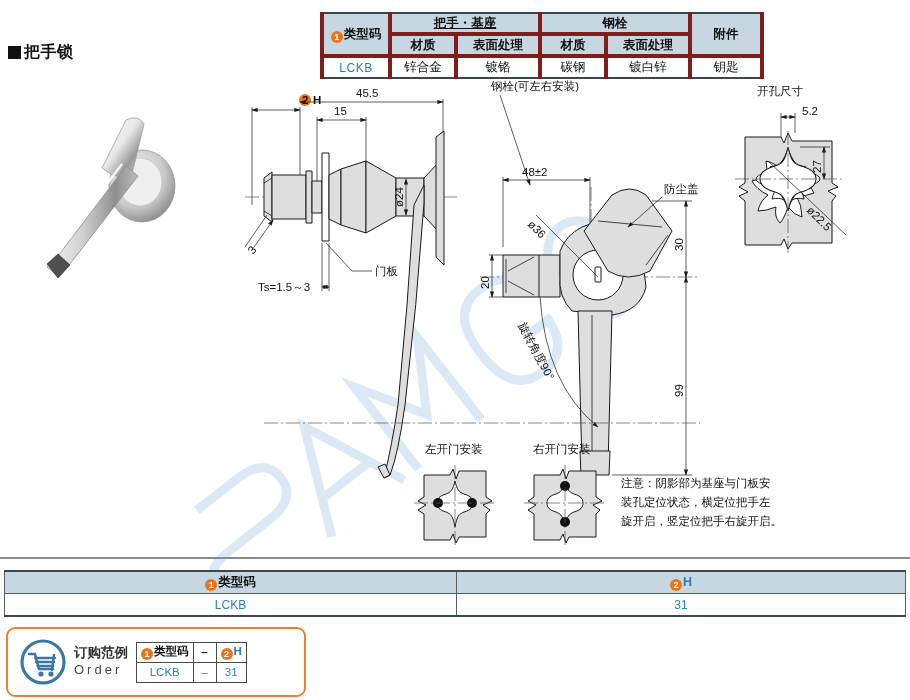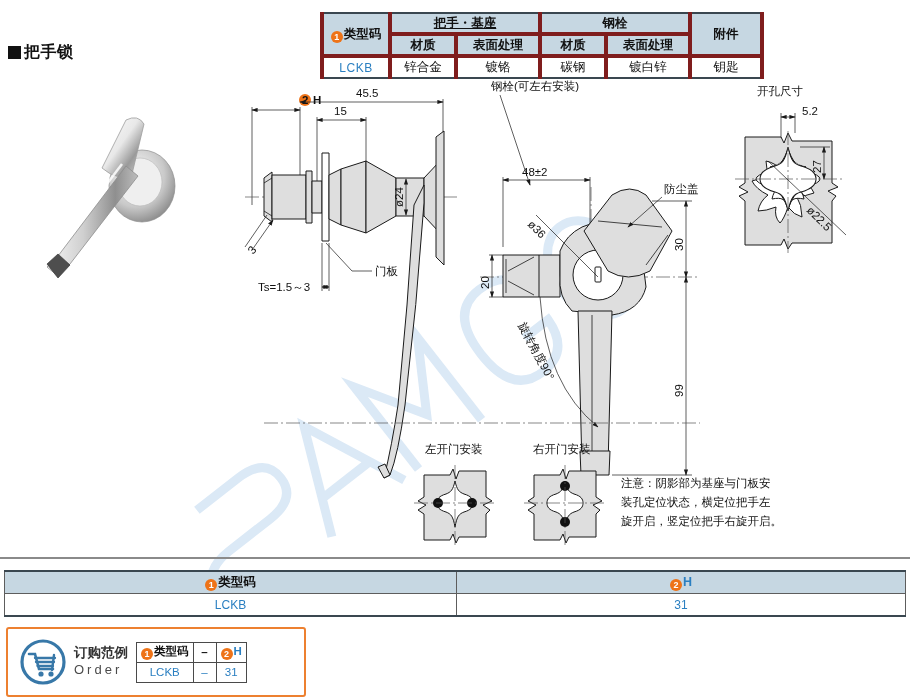--- a/index.html
+++ b/index.html
@@ -83,21 +83,21 @@
   .var-table td{
     border:1px solid #5d5d5d;
     text-align:center;font-size:12.5px;height:21px;padding:0;color:#111;
   }
   .var-table .hd{background:#c6d7e2;font-weight:bold;border-top:2px solid #3a4750;}
   .var-table .vv{color:#2a7fc1;font-size:12px;border-bottom:2px solid #3a4750;}
 
   
   .order-box{
     position:absolute;left:6px;top:627px;width:296px;height:66px;
-    border:2px solid #ed8030;border-radius:3px;
+    border:2px solid #ed8030;border-radius:9px;
     background:#fff;z-index:5;
     display:flex;align-items:center;
   }
   .cart-wrap{width:58px;display:flex;justify-content:center;align-items:center;margin-left:6px;}
   .order-label{font-size:13.5px;line-height:1.25;color:#3a3a3a;margin-left:2px;}
   .order-label .l1{font-weight:bold;color:#333;}
   .order-label .l2{letter-spacing:3px;color:#4a4a4a;font-size:13px;}
   .order-table{border-collapse:collapse;margin-left:8px;}
   .order-table td{
     border:1px solid #4a4a4a;text-align:center;font-size:11.5px;

